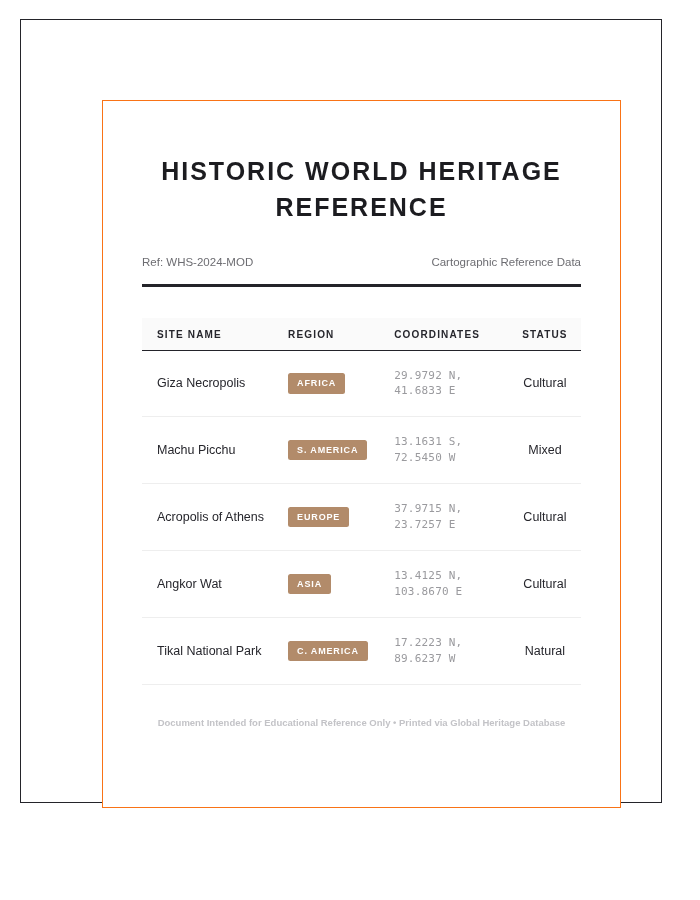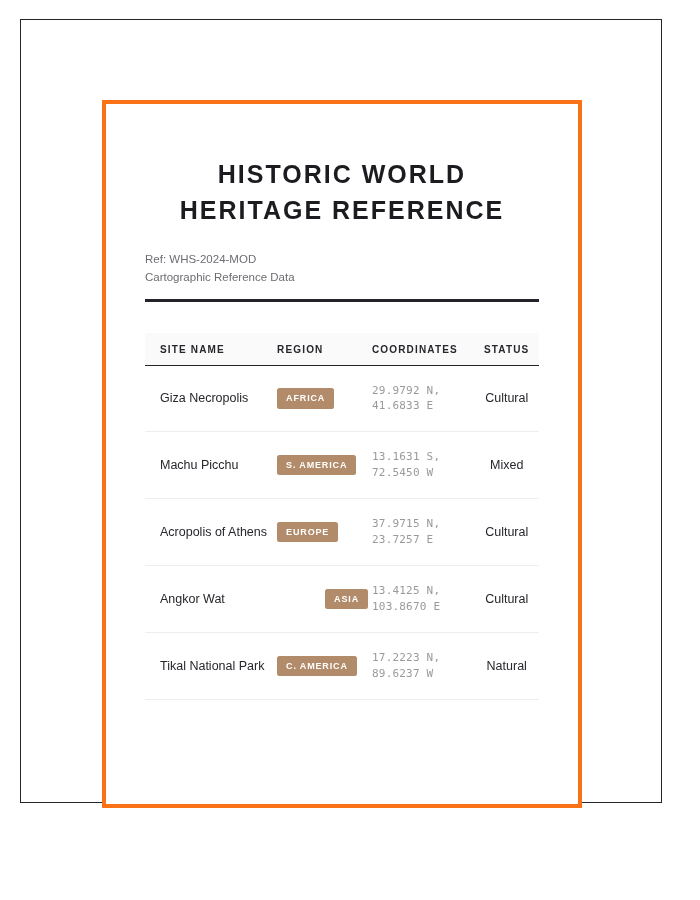--- a/index.html
+++ b/index.html
@@ -25,23 +25,23 @@
     border: 1.5px solid #24242a;
     box-sizing: border-box;
     background: #ffffff;
   }
 
   
   .doc-card {
     position: absolute;
     left: 81px;
     top: 80px;
-    width: 480px;
+    width: 519px;
     height: 708px;
-    border: 4px solid #f97316;
+    border: 1px solid #f97316;
     box-sizing: border-box;
     background: #ffffff;
   }
 
   .doc-inner {
     padding: 40px 39px 0 39px;
   }
 
   
   .doc-title {
@@ -55,21 +55,20 @@
     padding: 0 6px;
   }
 
   .meta-row {
     display: flex;
     justify-content: space-between;
     align-items: baseline;
     margin-top: 24px;
     font-size: 11.5px;
     color: #6d6d72;
-    flex-direction: column;
   }
   .meta-left  { text-align: left; }
   .meta-right { text-align: right; margin-top: 6px; }
 
   .header-rule {
     height: 3px;
     background: #232329;
     margin-top: 16px;
   }
 
@@ -197,35 +196,36 @@
               <td class="cell-site">Acropolis of Athens</td>
               <td class="cell-region"><span class="region-badge" style="background: rgb(178, 139, 106);">EUROPE</span></td>
               <td class="cell-coord">
                 <div>37.9715 N,</div>
                 <div>23.7257 E</div>
               </td>
               <td class="cell-status">Cultural</td>
             </tr>
             <tr>
               <td class="cell-site">Angkor Wat</td>
-              <td class="cell-region"><span class="region-badge" style="background: rgb(178, 139, 106); margin-left: 48px;">ASIA</span></td>
+              <td class="cell-region"><span class="region-badge" style="background: rgb(178, 139, 106);">ASIA</span></td>
               <td class="cell-coord">
                 <div>13.4125 N,</div>
                 <div>103.8670 E</div>
               </td>
               <td class="cell-status">Cultural</td>
             </tr>
             <tr>
               <td class="cell-site">Tikal National Park</td>
               <td class="cell-region"><span class="region-badge" style="background: rgb(178, 139, 106);">C. AMERICA</span></td>
               <td class="cell-coord">
                 <div>17.2223 N,</div>
                 <div>89.6237 W</div>
               </td>
               <td class="cell-status">Natural</td>
             </tr>
           </tbody>
       </table>
 
+      <div class="doc-footer">Document Intended for Educational Reference Only • Printed via Global Heritage Database</div>
 
     </div>
   </div>
 </div>
 
 </body></html>

